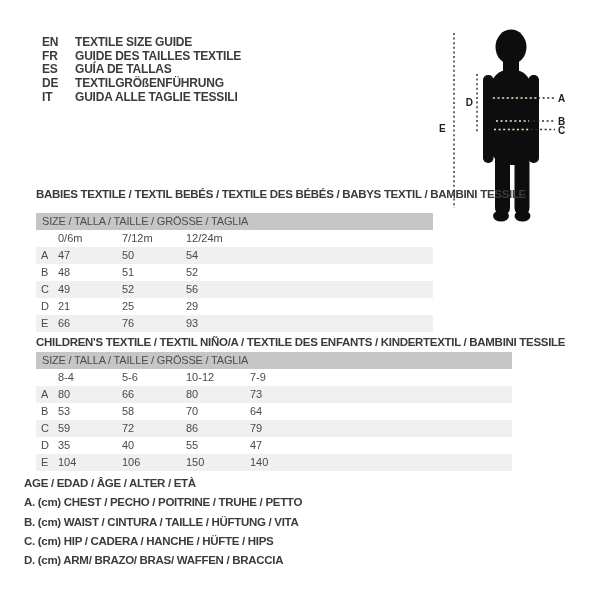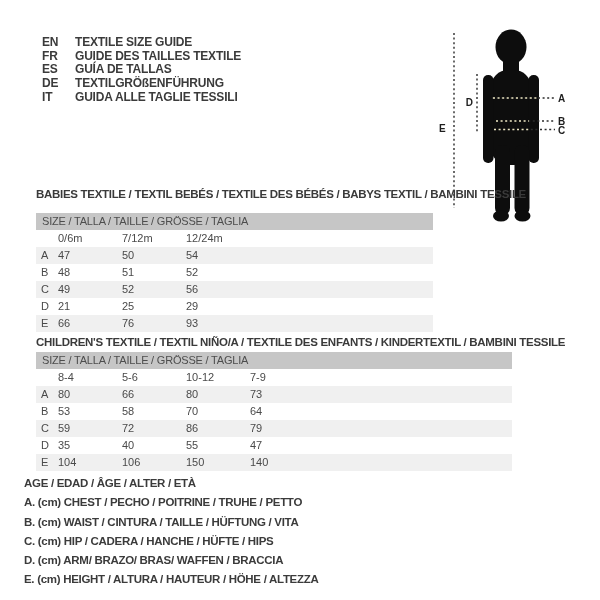--- a/index.html
+++ b/index.html
@@ -185,16 +185,15 @@
       <span class="tcell">140</span>
     </div>
   </div>
 
   <div class="legend">
     <div class="legend-line">AGE / EDAD / ÂGE / ALTER / ETÀ</div>
     <div class="legend-line">A. (cm) CHEST / PECHO / POITRINE / TRUHE / PETTO</div>
     <div class="legend-line">B. (cm) WAIST / CINTURA / TAILLE / HÜFTUNG / VITA</div>
     <div class="legend-line">C. (cm) HIP / CADERA / HANCHE / HÜFTE / HIPS</div>
     <div class="legend-line">D. (cm) ARM/ BRAZO/ BRAS/ WAFFEN / BRACCIA</div>
-    <div class="legend-line">E. (cm) HEIGHT / ALTURA / HAUTEUR / HÖHE / ALTEZZA</div>
   </div>
 
 </div>
 
 </body></html>

